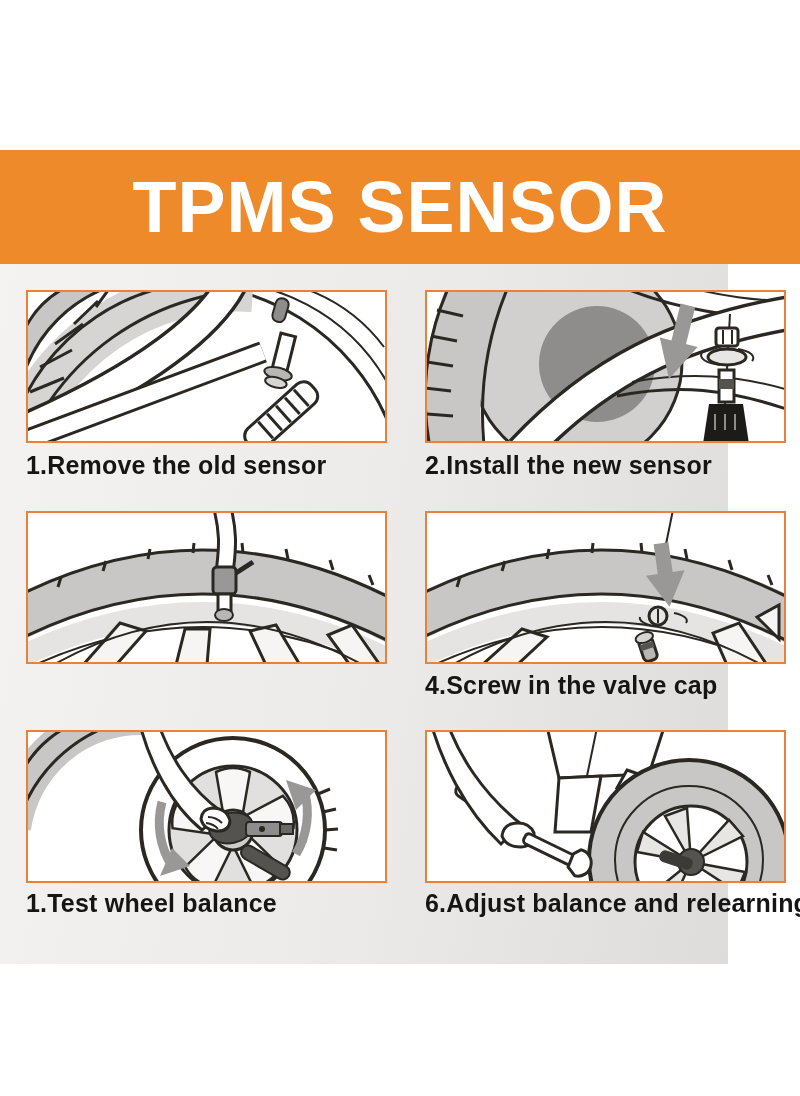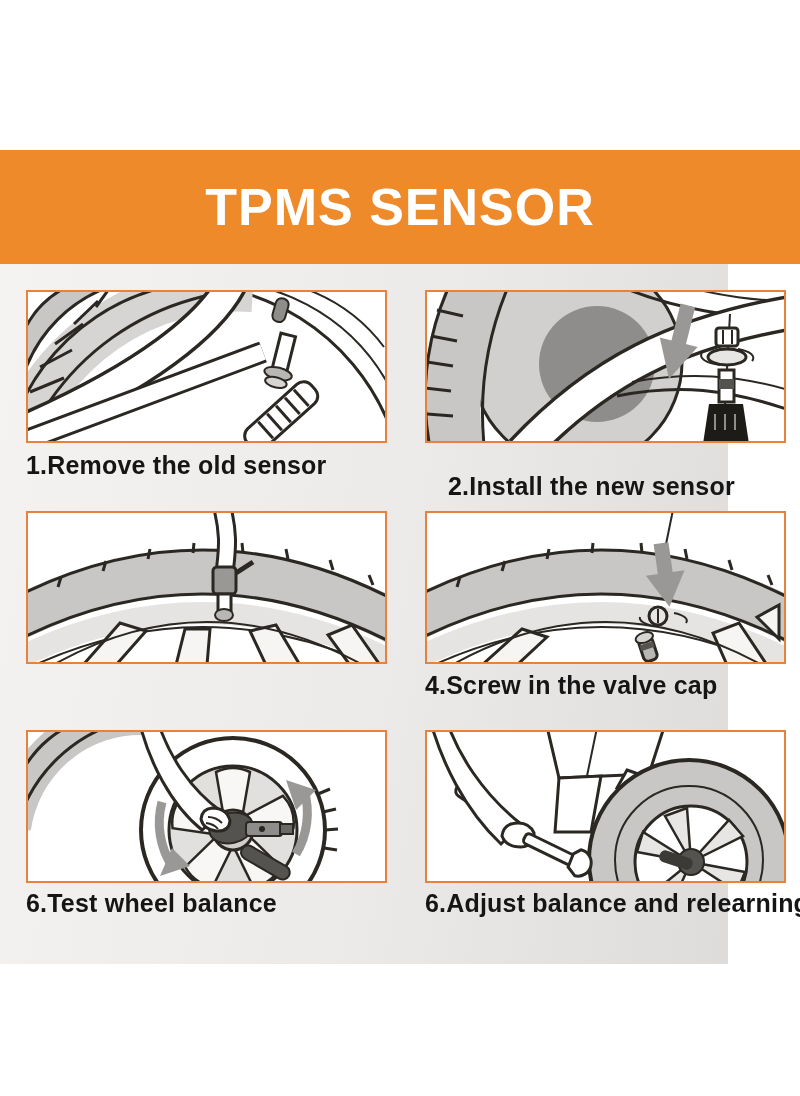--- a/index.html
+++ b/index.html
@@ -5,40 +5,40 @@
   html,body{margin:0;padding:0;background:#ffffff;}
   .page{
     position:relative;width:800px;height:1096px;background:#ffffff;
     overflow:hidden;font-family:"Liberation Sans",sans-serif;
   }
   .banner{
     position:absolute;left:0;top:150px;width:800px;height:114px;
     background:#EF8A2B;display:flex;align-items:center;justify-content:center;
   }
   .banner-title{
-    color:#ffffff;font-weight:bold;font-size:52px;letter-spacing:1px;line-height:1;
+    color:#ffffff;font-weight:bold;font-size:72px;letter-spacing:1px;line-height:1;
   }
   .content{
     position:absolute;left:0;top:264px;width:728px;height:700px;
     background:linear-gradient(100deg,#F4F3F1 0%,#ECEAE8 55%,#DEDCDA 100%);
   }
   .panel{
     position:absolute;width:361px;height:153px;box-sizing:border-box;
     background:#ffffff;border:2px solid #E8813B;margin:0;
   }
   .panel svg{display:block;width:357px;height:149px;}
   .caption{
     position:absolute;font-size:25px;font-weight:bold;color:#151515;
     letter-spacing:0.2px;white-space:nowrap;line-height:1.15;
   }
   
   .p1{left:26px;top:26px;}   .p2{left:425px;top:26px;}
   .p3{left:26px;top:247px;}  .p4{left:425px;top:247px;}
   .p5{left:26px;top:466px;}  .p6{left:425px;top:466px;}
-  .c1{left:26px;top:187px;}  .c2{left:448px;top:187px;margin-top:21px;}
+  .c1{left:26px;top:187px;}  .c2{left:425px;top:187px;}
   .c3{left:26px;top:407px;}  .c4{left:425px;top:407px;text-align:right;}
   .c5{left:26px;top:625px;}  .c6{left:425px;top:625px;}
 </style>
 </head>
 <body>
 
 <div class="page">
 
   <div class="banner">
     <div class="banner-title">TPMS SENSOR</div>
@@ -263,17 +263,17 @@
         <g transform="rotate(26 110 112)">
           <rect x="96" y="106" width="56" height="11" rx="4" fill="#ffffff" stroke="#2b2823" stroke-width="3"></rect>
           <path d="M152,98 a13,13 0 0 1 6,26 l-10,-5 l-1,-14 Z" fill="#ffffff" stroke="#2b2823" stroke-width="3"></path>
         </g>
       </svg>
     </figure>
 
     <div class="caption c1">1.Remove the old sensor</div>
     <div class="caption c2">2.Install the new sensor</div>
     <div class="caption c4">4.Screw in the valve cap</div>
-    <div class="caption c5">6.Test wheel balance</div>
+    <div class="caption c5">1.Test wheel balance</div>
     <div class="caption c6">6.Adjust balance and relearning</div>
 
   </div>
 </div>
 
 </body></html>

